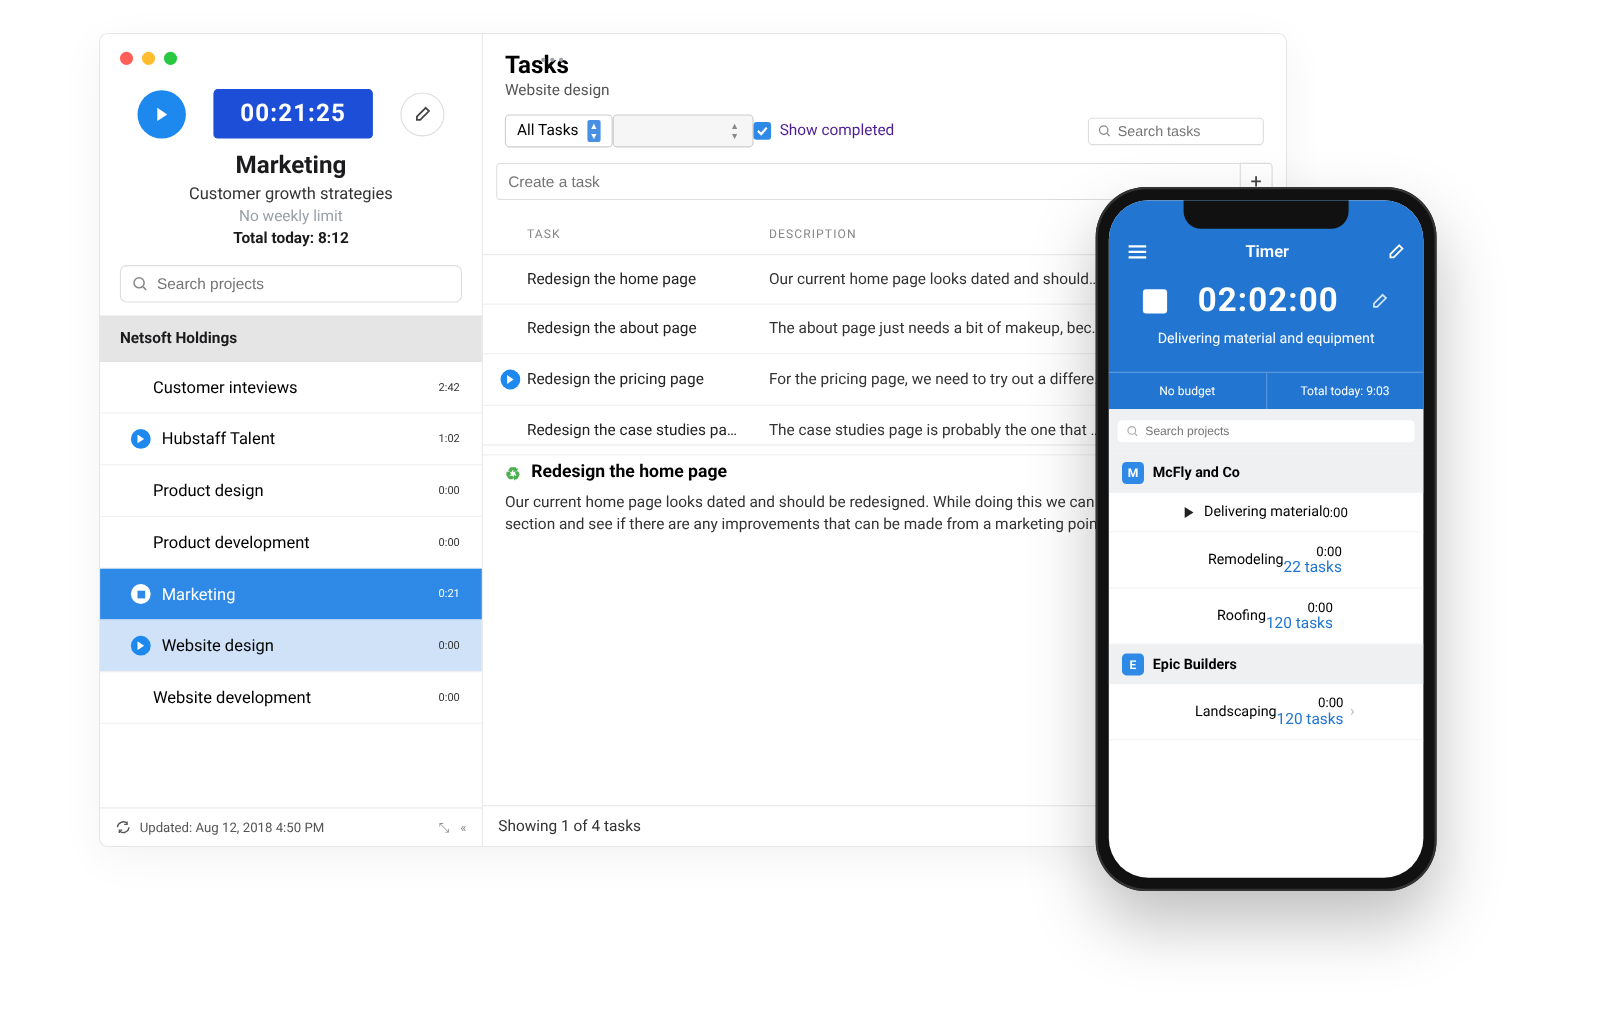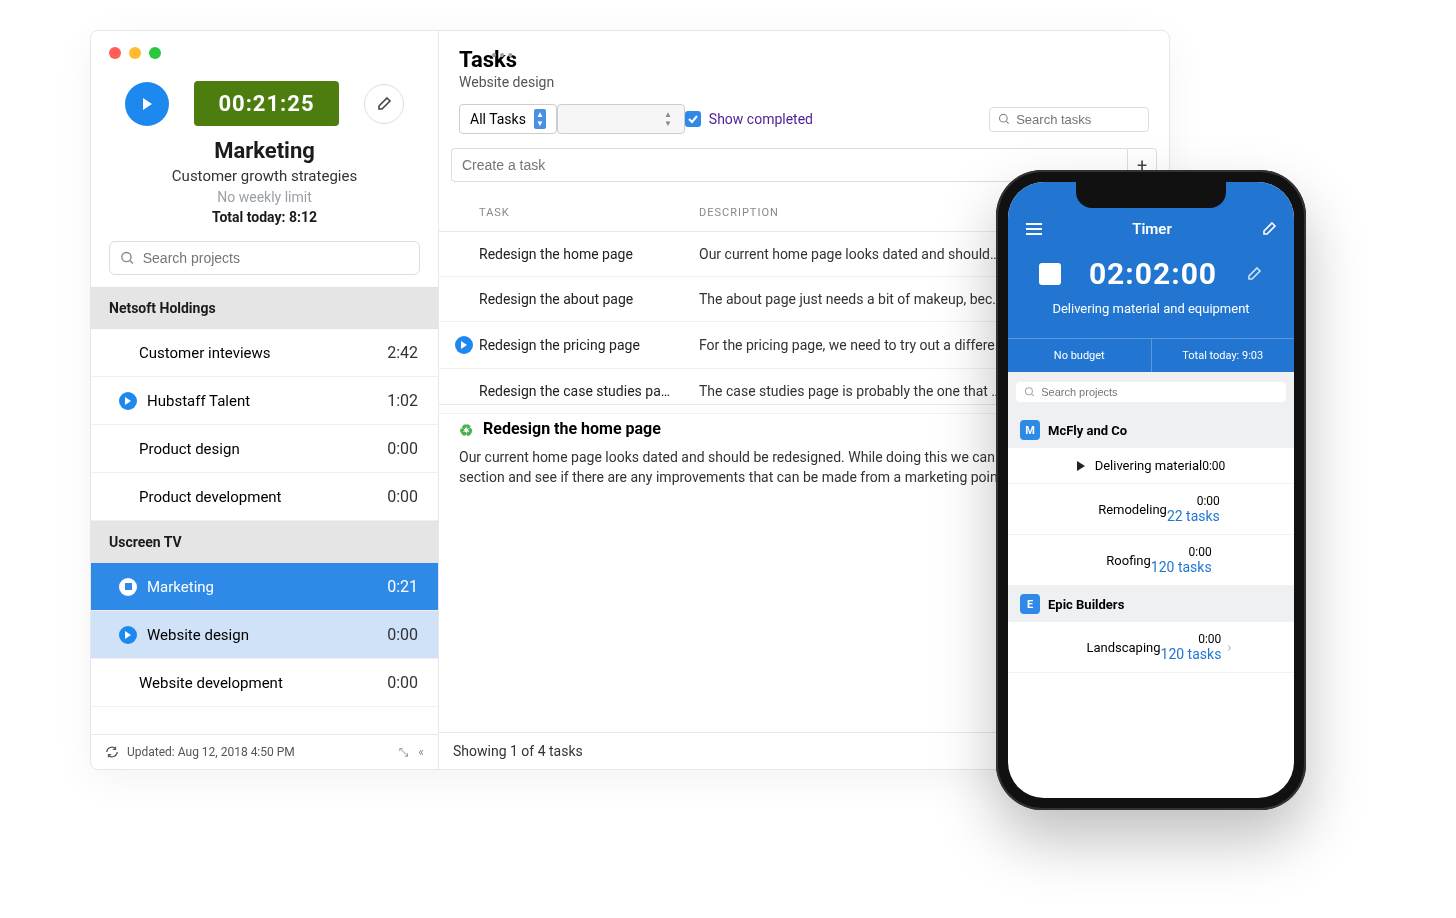--- a/index.html
+++ b/index.html
@@ -17,35 +17,35 @@
   display: flex;
 }
 .sidebar { width: 348px; border-right: 1px solid #e8e8e8; display: flex; flex-direction: column; }
 .mac-dots { display:flex; gap:8px; padding:16px 18px 6px; }
 .dot { width:12px; height:12px; border-radius:50%; }
 .dot.red{background:#ff5f57;} .dot.yellow{background:#ffbd2e;} .dot.green{background:#28c940;}
 .more-btn { position:absolute; top:14px; left:400px; color:#9aa0a6; font-size:18px; letter-spacing:2px; cursor:pointer;}
 .timer-row { display:flex; align-items:center; justify-content:space-around; padding:16px 22px 8px; }
 .play-circle { width:44px; height:44px; border-radius:50%; background:#1d88ee; display:flex; align-items:center; justify-content:center; cursor:pointer;}
 .play-circle svg{fill:#fff;}
-.timer-readout { background:#4d7c0f; color:#fff; font-weight:700; font-size:22px; padding:10px 24px; border-radius:4px; letter-spacing:1px;}
+.timer-readout { background:#1d4ed8; color:#fff; font-weight:700; font-size:22px; padding:10px 24px; border-radius:4px; letter-spacing:1px;}
 .edit-circle { width:40px; height:40px; border-radius:50%; border:1px solid #ddd; display:flex; align-items:center; justify-content:center; cursor:pointer;}
 .edit-circle svg{stroke:#444;fill:none;}
 .proj-head { text-align:center; padding:4px 0 10px;}
 .proj-head h2{font-size:22px;font-weight:700;color:#1b1b1d;}
 .proj-head .sub{font-size:15px;color:#333;margin-top:4px;}
 .proj-head .muted{font-size:14px;color:#9aa0a6;margin-top:4px;}
 .proj-head .bold{font-size:14px;font-weight:700;color:#1b1b1d;margin-top:4px;}
 .search-box{margin:6px 18px 12px;border:1px solid #ddd;border-radius:6px;display:flex;align-items:center;padding:8px 10px;}
 .search-box svg{stroke:#888;fill:none;margin-right:8px;}
 .search-box input{border:none;outline:none;font-size:14px;width:100%;color:#666;}
 .group-header{background:#e5e5e5;padding:12px 18px;font-weight:700;font-size:14px;color:#1b1b1d;border-top:1px solid #e3e3e5;border-bottom:1px solid #e3e3e5;}
 .proj-item{display:flex;align-items:center;justify-content:space-between;padding:14px 20px 14px 28px;font-size:15px;border-bottom:1px solid #f0f0f2;}
 .proj-item .name{display:flex;align-items:center;gap:10px;}
-.proj-item .time{font-size:16px;color:#333;}
+.proj-item .time{font-size:10px;color:#333;}
 .mini-play{width:18px;height:18px;border-radius:50%;background:#1d88ee;display:flex;align-items:center;justify-content:center;}
 .mini-play svg{fill:#fff;}
 .proj-item.active{background:#2f8ae7;color:#fff;}
 .proj-item.active .time{color:#fff;}
 .mini-stop{width:18px;height:18px;border-radius:50%;background:#fff;display:flex;align-items:center;justify-content:center;}
 .mini-stop::after{content:"";width:7px;height:7px;background:#2f8ae7;}
 .proj-item.sel{background:#cfe2f8;}
 .status-row{display:flex;align-items:flex-end;justify-content:space-between;padding:10px 14px;font-size:12px;color:#555;border-top:1px solid #e8e8e8;margin-top:auto;}
 .status-row .l{display:flex;align-items:center;gap:8px;}
 .status-row svg{stroke:#555;fill:none;}
@@ -173,21 +173,20 @@
             <span>Product design</span>
           </span>
           <span class="time">0:00</span>
         </div>
         <div class="proj-item" style="padding-left: 48px;">
           <span class="name">
             <span>Product development</span>
           </span>
           <span class="time">0:00</span>
         </div>
-        <div class="group-header">Uscreen TV</div>
         <div class="proj-item active">
           <span class="name">
             <span class="mini-stop"></span>
             <span>Marketing</span>
           </span>
           <span class="time">0:21</span>
         </div>
         <div class="proj-item sel">
           <span class="name">
             <span class="mini-play">

